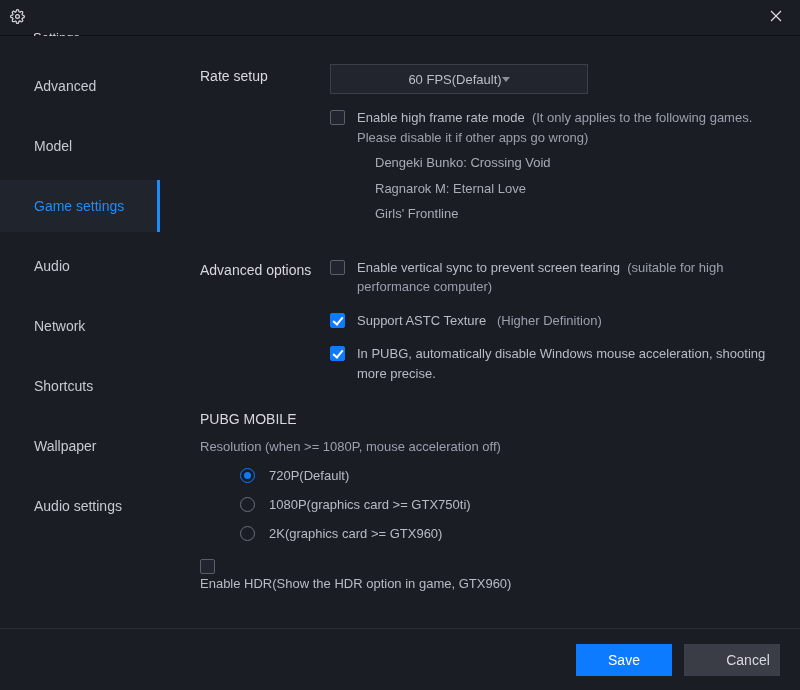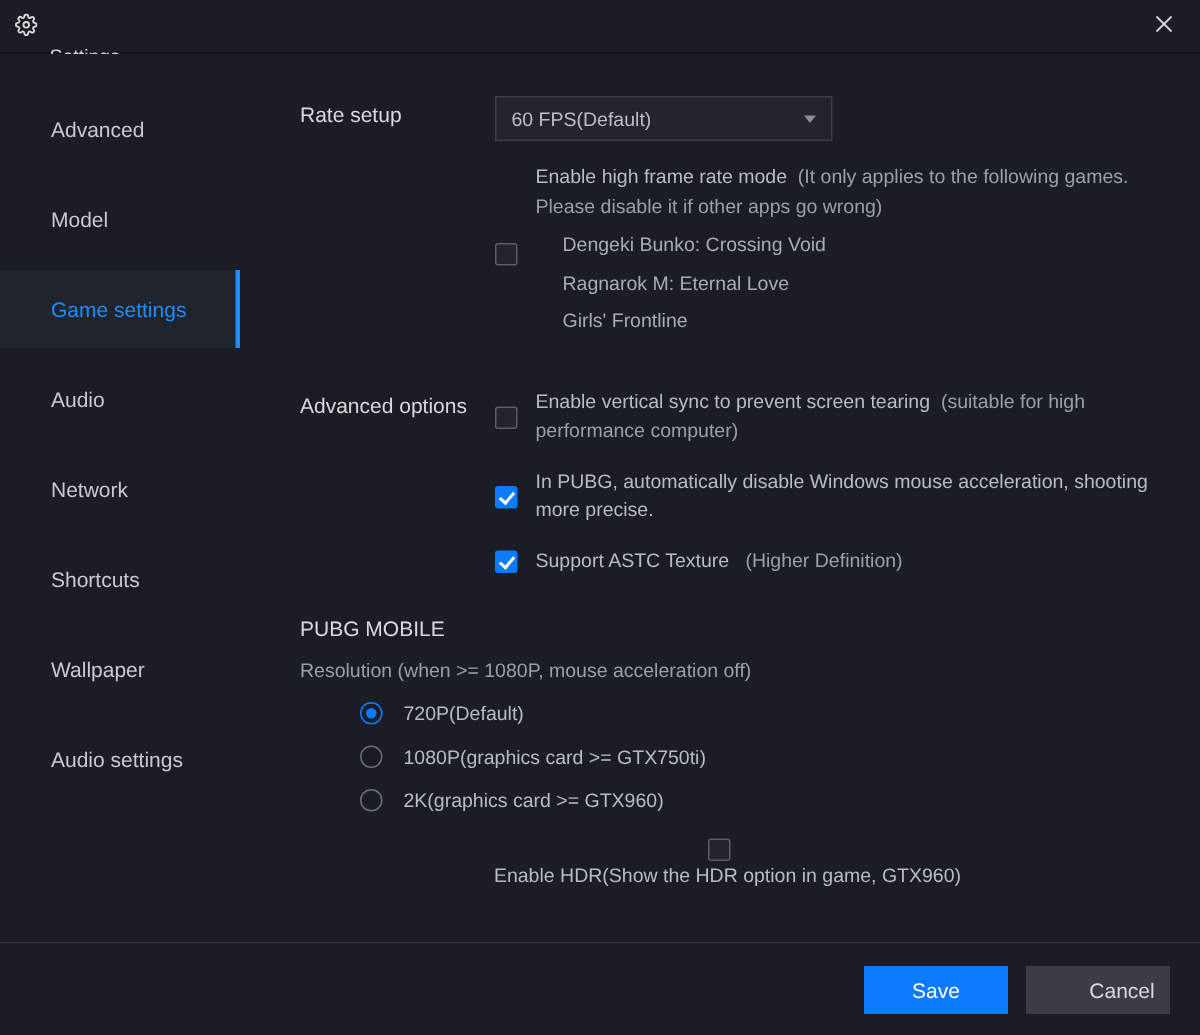--- a/index.html
+++ b/index.html
@@ -67,42 +67,42 @@
   }
   .row .label {
     width: 130px;
     color: #d7d9de;
     font-size: 14px;
     padding-top: 4px;
   }
   .row .controls { flex: 1; }
   
   .select {
-    width: 225px;
+    width: 258px;
     height: 30px;
     border: 1px solid #3c3f47;
     background: #22252d;
     color: #bcbfc7;
     display: flex;
     align-items: center;
-    justify-content: space-between;
+    justify-content: center;
     padding: 0 10px;
     cursor: pointer;
     font-size: 13px;
   }
   .chevron-down {
     width: 0; height: 0;
     border-left: 4px solid transparent;
     border-right: 4px solid transparent;
     border-top: 5px solid #8a8d94;
   }
   
   .cbx-row {
     display: flex;
-    align-items: center;
+    align-items: flex-start;
     margin-bottom: 14px;
   }
   .cbx {
     width: 15px; height: 15px;
     border: 1px solid #5a5e67;
     background: #22252d;
     border-radius: 2px;
     margin-right: 12px;
     margin-top: 2px;
     flex: 0 0 15px;
@@ -265,28 +265,28 @@
         <div class="cbx-row">
           <div class="cbx"></div>
           <div class="cbx-body">
             <span>Enable vertical sync to prevent screen tearing</span>&nbsp;
             <span class="hint">(suitable for high performance computer)</span>
           </div>
         </div>
         <div class="cbx-row">
           <div class="cbx checked"></div>
           <div class="cbx-body">
-            <span>In PUBG, automatically disable Windows mouse acceleration, shooting more precise.</span>
+            <span>Support ASTC Texture</span>&nbsp;&nbsp;
+            <span class="hint">(Higher Definition)</span>
           </div>
         </div>
         <div class="cbx-row">
           <div class="cbx checked"></div>
           <div class="cbx-body">
-            <span>Support ASTC Texture</span>&nbsp;&nbsp;
-            <span class="hint">(Higher Definition)</span>
+            <span>In PUBG, automatically disable Windows mouse acceleration, shooting more precise.</span>
           </div>
         </div>
       </div>
     </div>
 
     <div class="section-title">PUBG MOBILE</div>
     <div class="sub-note">Resolution (when &gt;= 1080P, mouse acceleration off)</div>
     <div class="radio-row">
       <div class="radio sel"></div>
       <span>720P(Default)</span>

